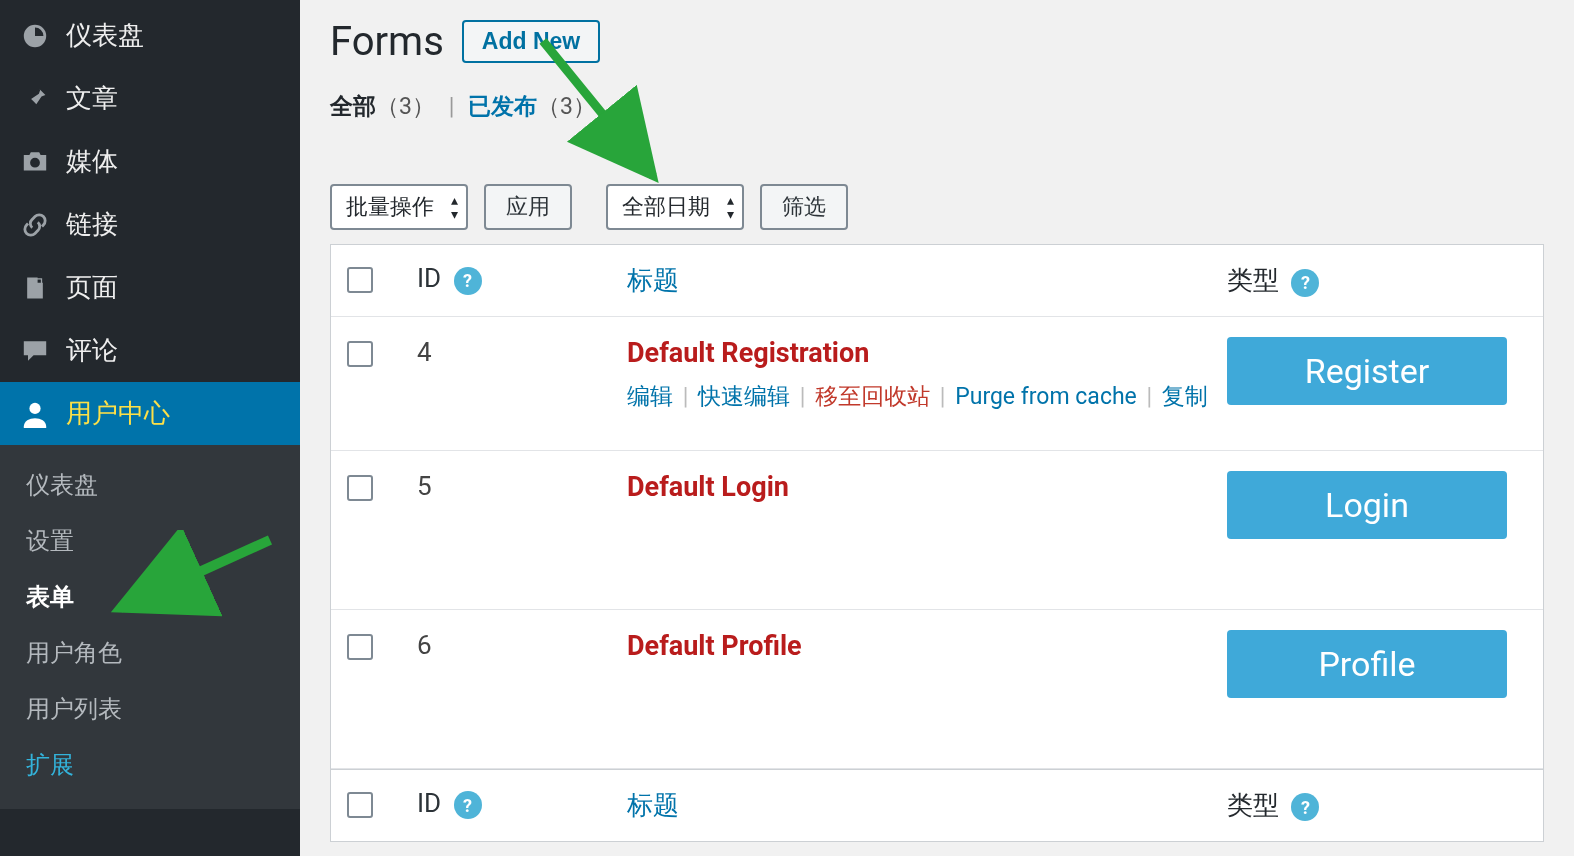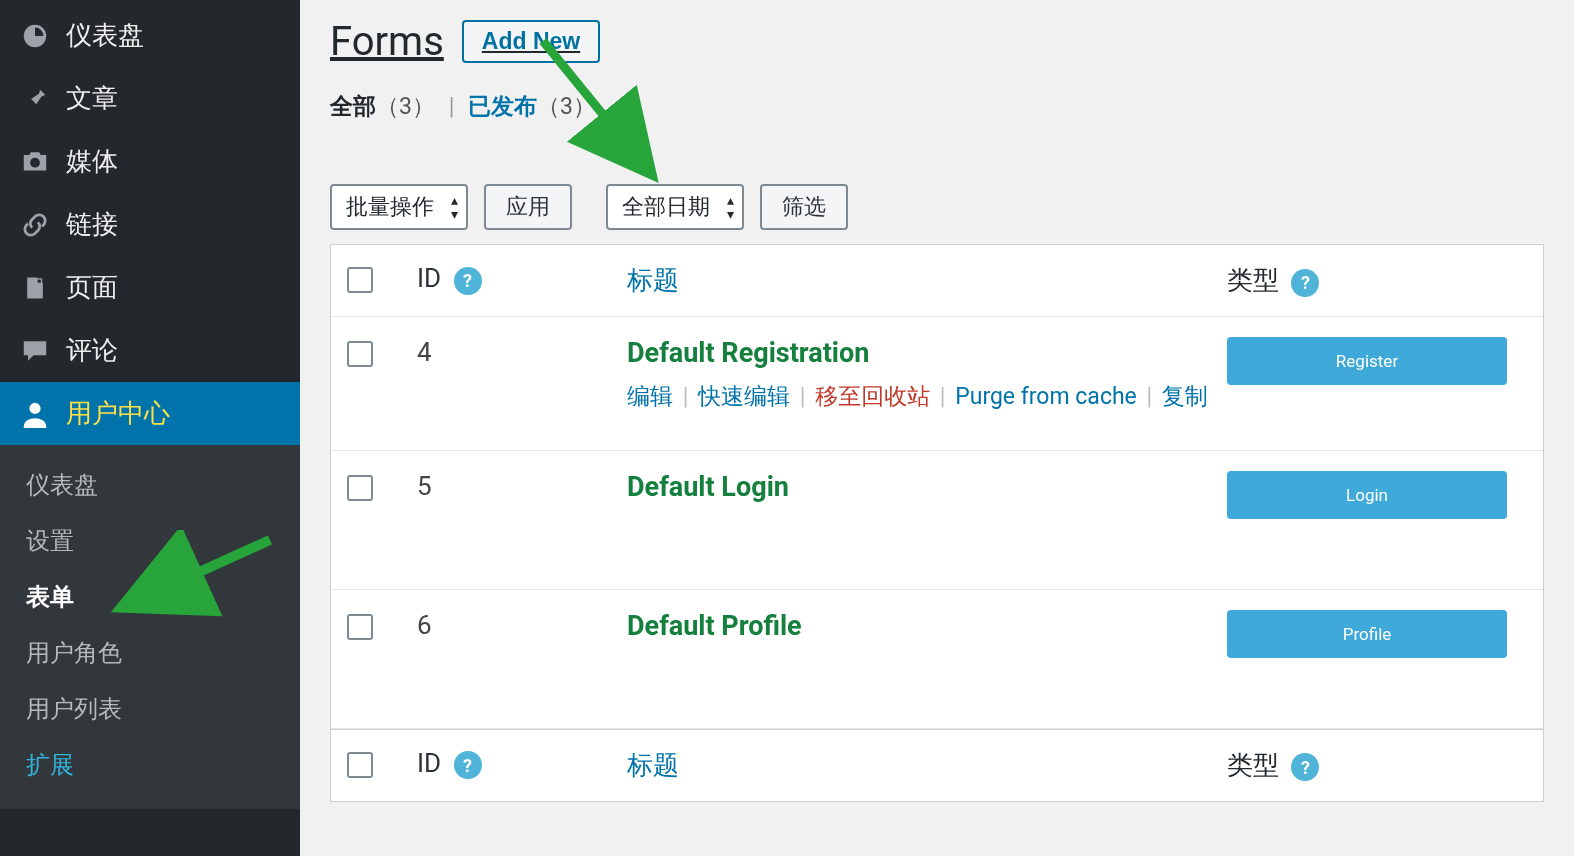--- a/index.html
+++ b/index.html
@@ -65,21 +65,20 @@
     flex: 1;
     padding: 12px 30px 0 30px;
     background: #f1f1f1;
     position: relative;
   }
   .page-header {
     display: flex;
     align-items: center;
     gap: 18px;
     padding: 6px 0 22px 0;
-    text-decoration: underline;
   }
   .page-title {
     font-size: 40px;
     font-weight: 400;
     color: #23282d;
   }
   .btn {
     border: 2px solid #0071a1;
     background: #f3f5f6;
     color: #0071a1;
@@ -156,33 +155,33 @@
   .cb {
     width: 26px; height: 26px; border: 2px solid #7e8993; border-radius: 3px; background: #fff; cursor: pointer;
   }
   .th-link { color: #0073aa; cursor: pointer; }
   .help {
     display: inline-flex; width: 28px; height: 28px; border-radius: 50%;
     background: #4fb4d8; color: #fff; font-weight: 700; font-size: 18px;
     align-items: center; justify-content: center; margin-left: 6px; cursor: pointer;
   }
   .wp-row.body .col-title .row-title {
-    color: #15803d; font-weight: 700; font-size: 27px;
+    color: #b91c1c; font-weight: 700; font-size: 27px;
   }
   .row-actions {
     font-size: 23px; margin-top: 10px; line-height: 1.6;
   }
   .row-actions .ra-link { color: #0073aa; cursor: pointer; }
   .row-actions .ra-trash { color: #c1392b; cursor: pointer;}
   .row-actions .ra-sep { color: #bbb; padding: 0 4px;}
   .type-pill {
     display: inline-block;
     background: #3fa9d9;
     color: #fff;
-    font-size: 17px;
+    font-size: 34px;
     padding: 14px 0;
     width: 280px;
     text-align: center;
     border-radius: 4px;
   }
   .wp-row.body .col-id { font-size: 26px; color: #444; }
   .wp-row.body { padding-top: 20px; padding-bottom: 34px; }
   .wp-row.body.short { padding-bottom: 70px; }
 
   

